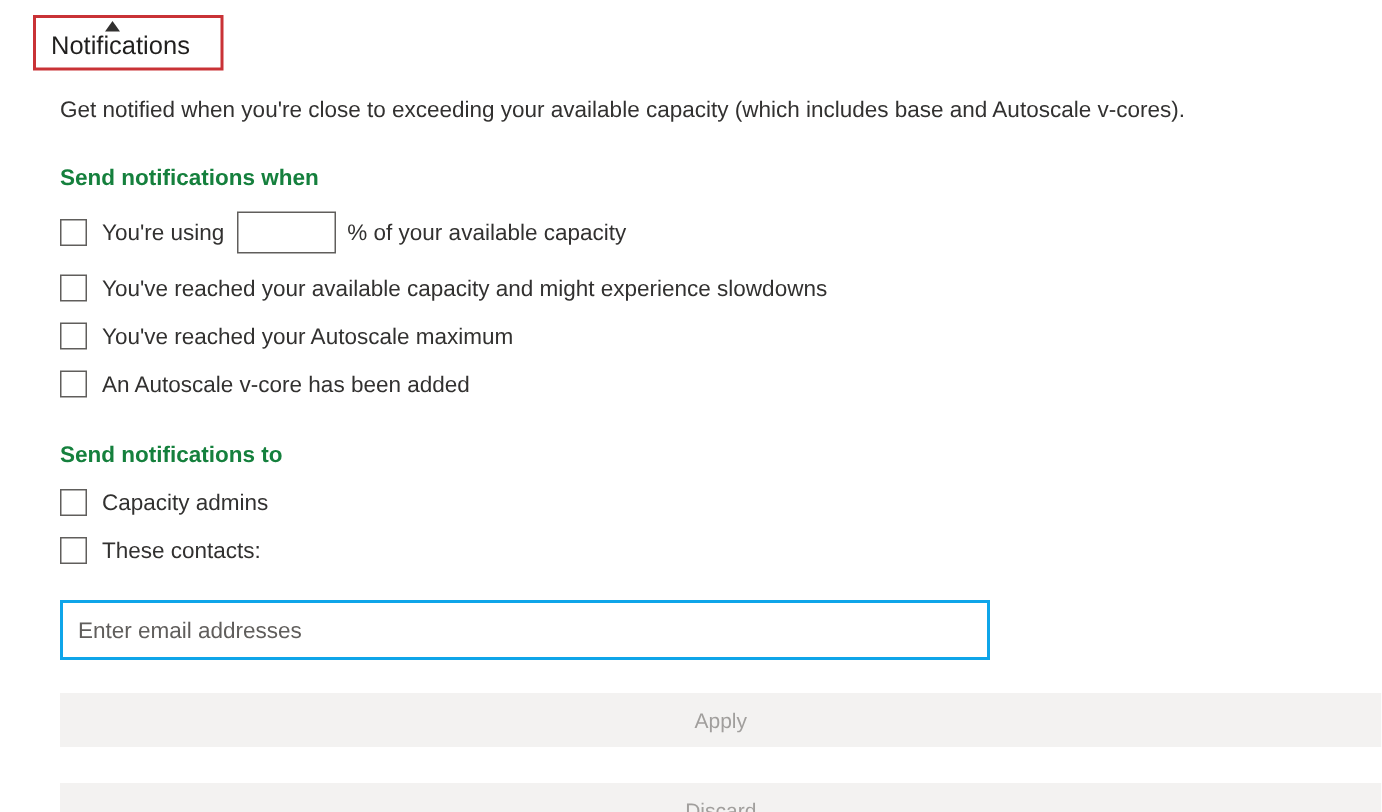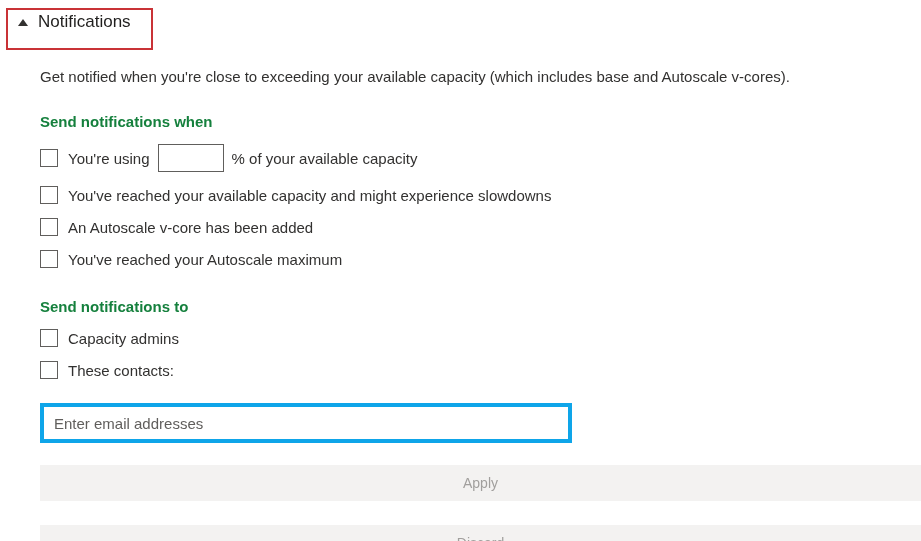--- a/index.html
+++ b/index.html
@@ -12,24 +12,25 @@
       font-size: 14px;
       color: #323130;
       background: #ffffff;
       width: 921px;
       padding: 8px 0 20px 0;
     }
     .section-header {
       display: inline-flex;
       align-items: center;
       border: 2px solid #c93236;
-      padding: 2px 20px 16px 10px;
-      margin-left: 6px;
+      padding: 2px 20px 4px 10px;
+      margin-left: 22px;
       margin-bottom: 18px;
       cursor: pointer;
+      flex-direction: column;
     }
     .section-header .caret {
       width: 0;
       height: 0;
       border-left: 5px solid transparent;
       border-right: 5px solid transparent;
       border-bottom: 7px solid #323130;
       margin-right: 10px;
       transform: rotate(0deg);
     }
@@ -79,23 +80,23 @@
       height: 28px;
       border: 1px solid #605e5c;
       padding: 2px 6px;
       font-size: 14px;
       margin: 0 2px;
     }
     .send-to-block {
       margin-top: 30px;
     }
     .email-input {
-      width: 532px;
+      width: 620px;
       height: 40px;
-      border: 4px solid #0ea5e9;
+      border: 2px solid #0ea5e9;
       padding: 8px 10px;
       font-size: 15px;
       color: #605e5c;
       margin-top: 10px;
       margin-bottom: 22px;
     }
     .email-input::placeholder {
       color: #605e5c;
     }
     .button-row {
@@ -137,26 +138,26 @@
     </div>
   </div>
 
   <div class="checkbox-row">
     <div class="checkbox"></div>
     <span class="check-label">You've reached your available capacity and might experience slowdowns</span>
   </div>
 
   <div class="checkbox-row">
     <div class="checkbox"></div>
-    <span class="check-label">An Autoscale v-core has been added</span>
+    <span class="check-label">You've reached your Autoscale maximum</span>
   </div>
 
   <div class="checkbox-row">
     <div class="checkbox"></div>
-    <span class="check-label">You've reached your Autoscale maximum</span>
+    <span class="check-label">An Autoscale v-core has been added</span>
   </div>
 
   <div class="send-to-block">
     <div class="subheading">Send notifications to</div>
 
     <div class="checkbox-row">
       <div class="checkbox"></div>
       <span class="check-label">Capacity admins</span>
     </div>
 

